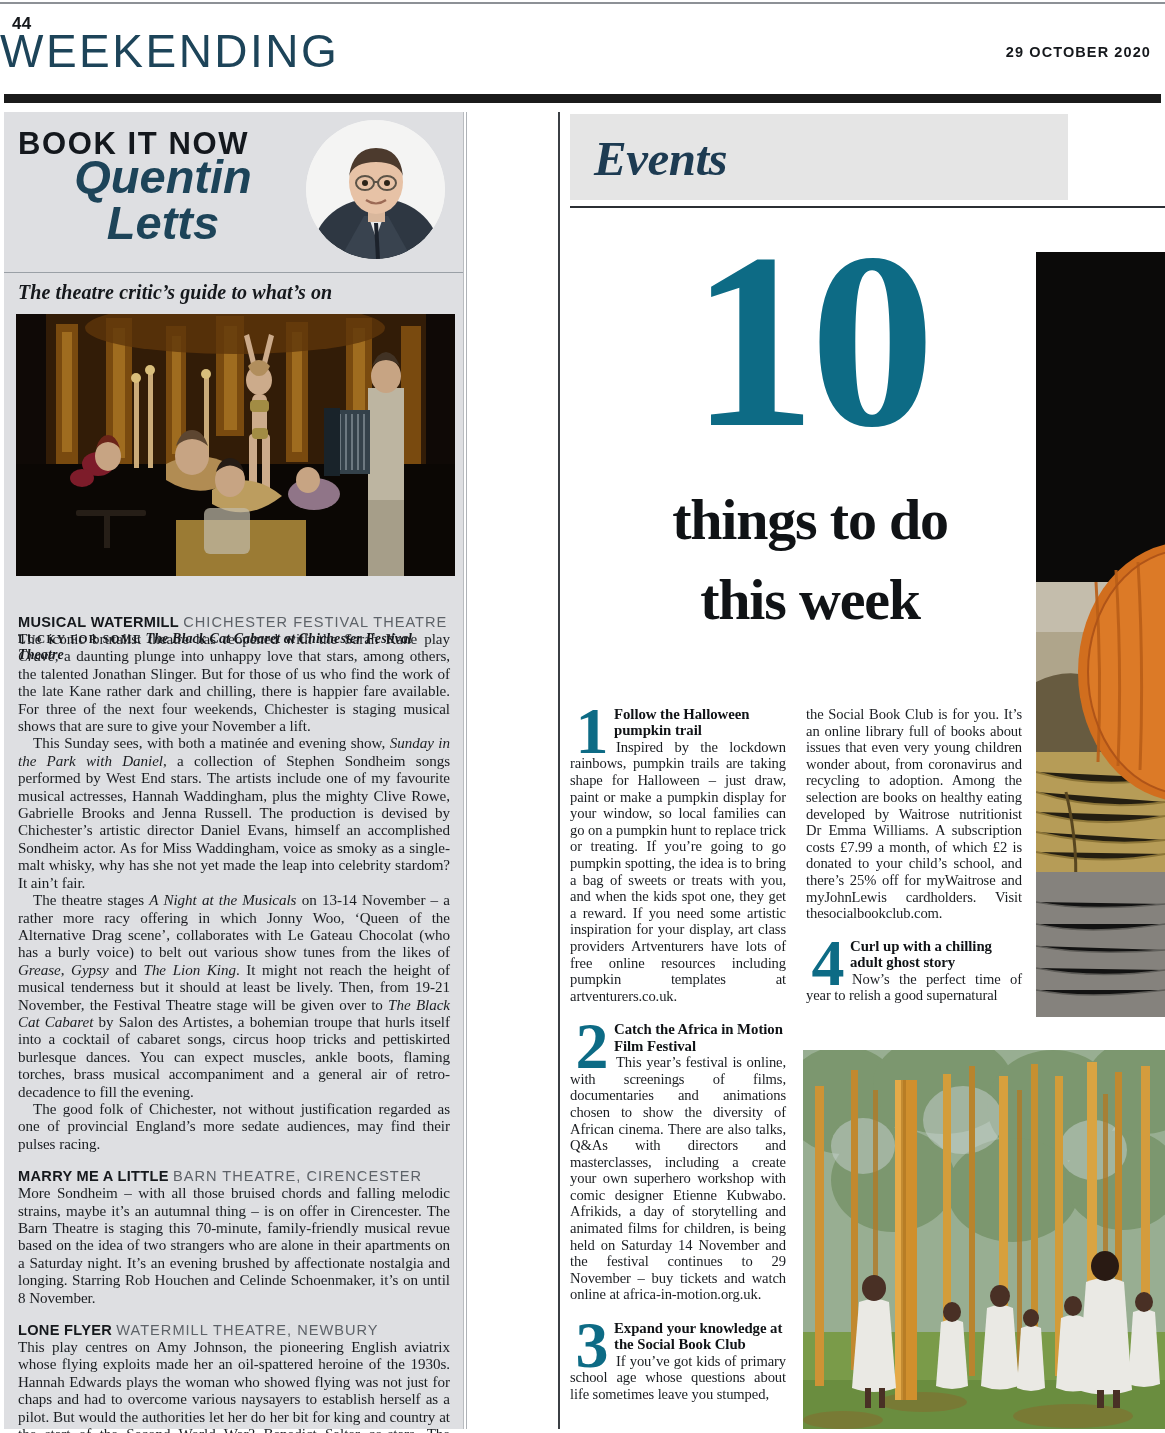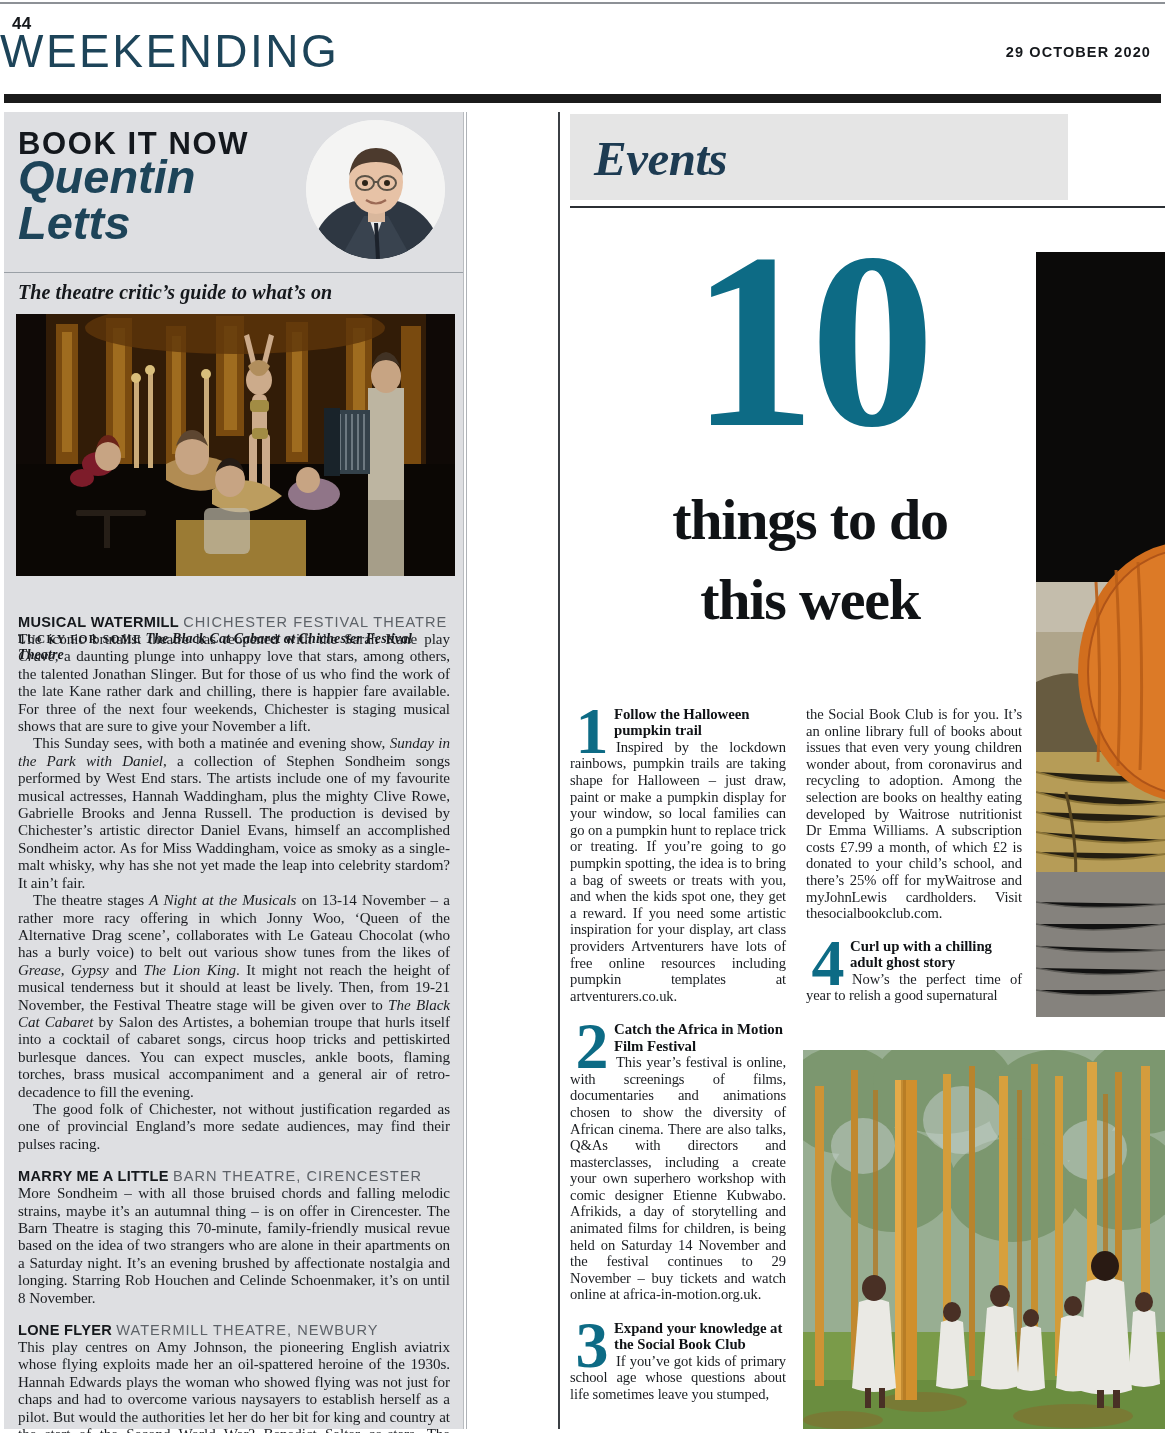--- a/index.html
+++ b/index.html
@@ -17,21 +17,21 @@
          font-weight:700;font-size:14.5px;letter-spacing:1.1px;color:#15181c;margin-top:28px;}
   .wordmark{position:absolute;left:0;right:0;top:24px;text-align:left;
          font-family:"Liberation Sans",sans-serif;font-weight:400;font-size:46px;
          letter-spacing:2.5px;color:#1d4459;}
   .rule-top{position:absolute;left:0;top:2px;width:1165px;height:1.6px;background:#8d9196;}
   .rule-black{position:absolute;left:4px;top:94px;width:1157px;height:9px;background:#1b1b1b;}
 
   
   .leftcol{position:absolute;left:4px;top:112px;width:459px;height:1317px;
            background:#dedfe2;border-right:1px solid #b9bcc0;}
-  .promo{position:absolute;left:0;top:0;width:459px;height:158px;}
+  .promo{position:absolute;left:0;top:0;width:459px;height:158px;text-align:center;}
   .promo-kicker{position:absolute;left:14px;top:14px;font-family:"Liberation Sans",sans-serif;
            font-weight:700;font-size:31px;letter-spacing:1.6px;color:#14181d;}
   .promo-name{position:absolute;left:14px;top:42px;width:290px;
            font-family:Liberation Sans, sans-serif;font-style:italic;font-weight:700;
            font-size:47px;line-height:46px;color:#1d4459;}
   .promo-photo{position:absolute;right:18px;top:8px;width:139px;height:139px;border-radius:50%;
            overflow:hidden;background:#f3f3f3;}
   .promo-photo svg{display:block;}
 
   .standfirst{position:absolute;left:0;top:160px;width:459px;height:38px;

